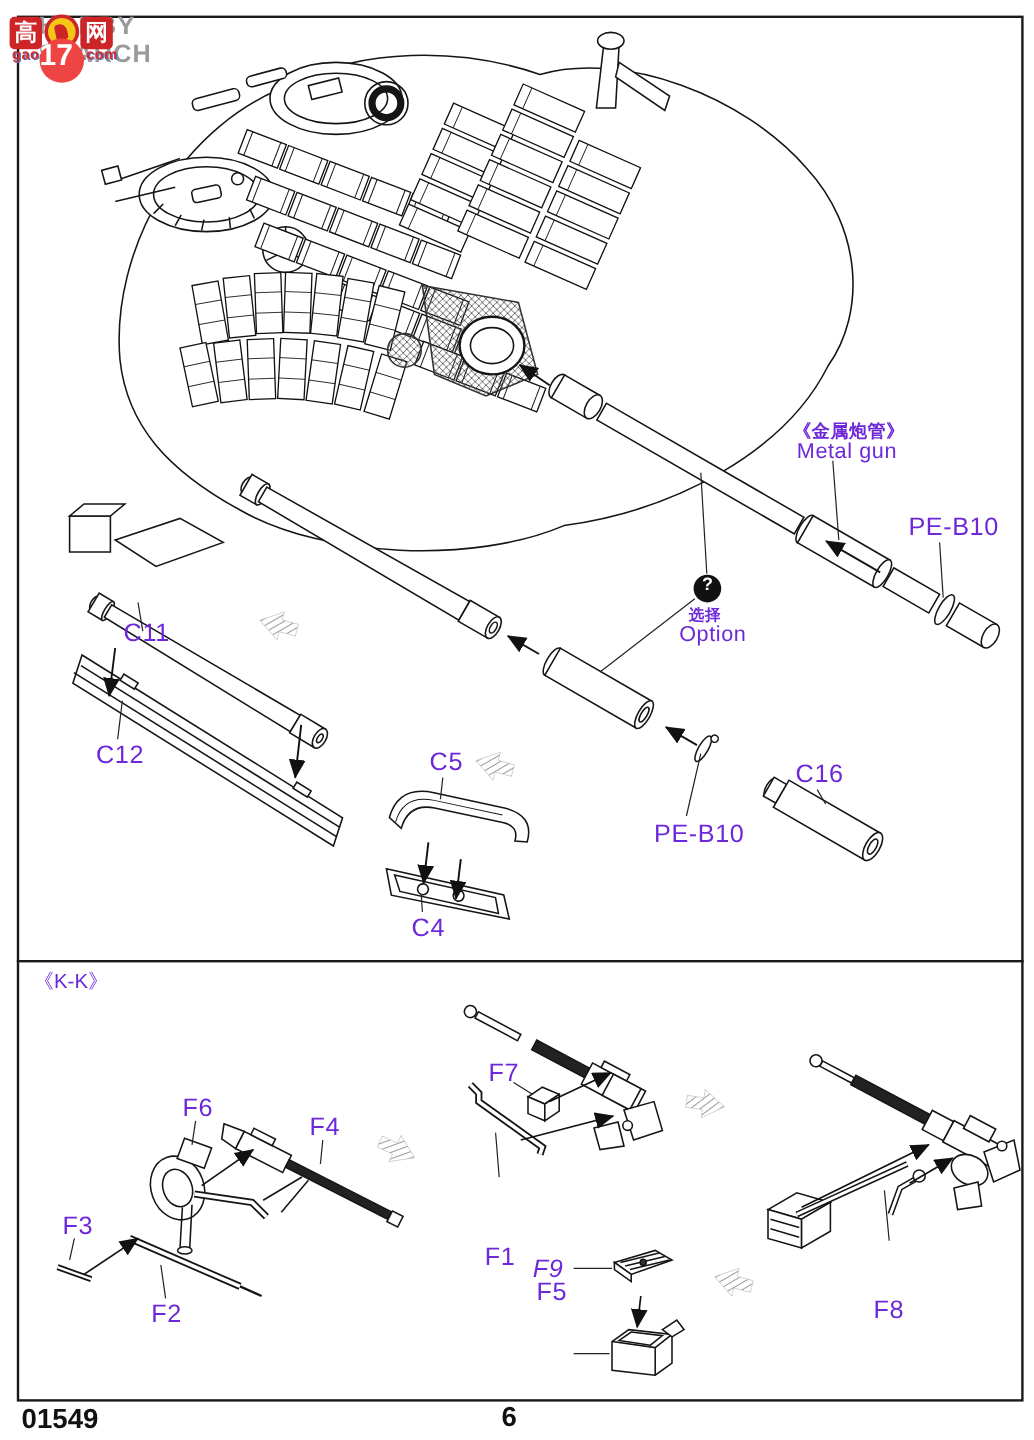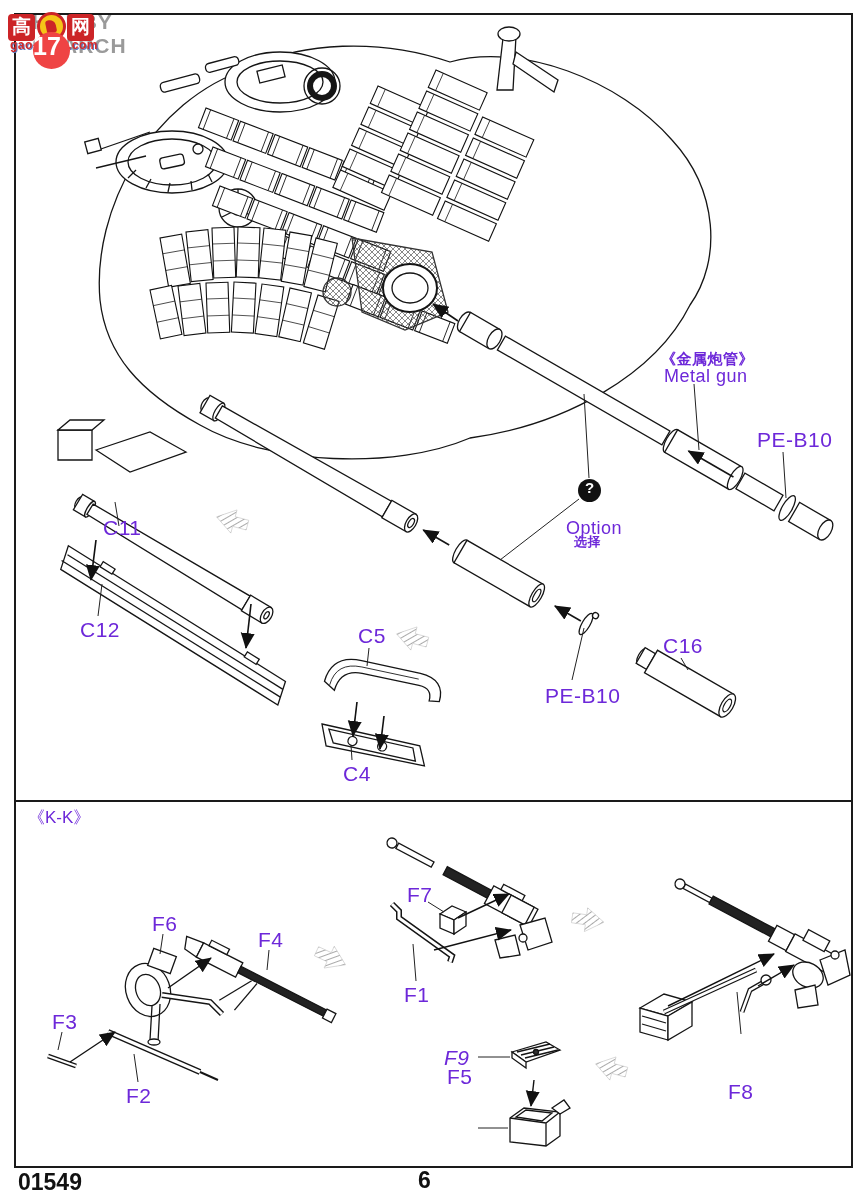--- a/index.html
+++ b/index.html
@@ -6,21 +6,21 @@
   body{width:862px;height:1200px;position:relative;background:#fff;overflow:hidden;
        font-family:"Liberation Sans",sans-serif;color:#111;}
   .frame{position:absolute;left:14px;top:13px;width:839px;height:1155px;
          border:2px solid #1a1a1a;box-sizing:border-box;}
   .divider{position:absolute;left:14px;top:800px;width:839px;height:2px;background:#1a1a1a;}
   svg.art{position:absolute;left:0;top:0;z-index:2;}
   .lbl{position:absolute;z-index:5;font:400 21px "Liberation Sans",sans-serif;
        color:#6d28d9;white-space:nowrap;letter-spacing:0.5px;}
   .lbl-cn{font:700 15px "Liberation Sans",sans-serif;}
   .lbl-en{font:400 18px "Liberation Sans",sans-serif;}
-  .lbl-opt-cn{font:700 13px "Liberation Sans",sans-serif;margin-top:29px;}
+  .lbl-opt-cn{font:700 13px "Liberation Sans",sans-serif;}
   .lbl-kk{font:400 17px "Liberation Sans",sans-serif;letter-spacing:0;}
   .footer-txt{position:absolute;z-index:5;font:700 23px "Liberation Sans",sans-serif;}
   .qmark{position:absolute;z-index:6;width:23px;height:23px;border-radius:50%;
          background:#111;color:#fff;text-align:center;line-height:23px;
          font:700 15px "Liberation Sans",sans-serif;}
   .stepnum{position:absolute;left:33px;top:32px;z-index:8;width:37px;height:37px;border-radius:50%;
            background:#ef4444;color:#fff;line-height:37px;
            font:700 25px "Liberation Sans",sans-serif;}
   .wm{position:absolute;left:6px;top:4px;z-index:7;width:200px;height:50px;}
   .wm-brand{position:absolute;left:26px;top:6px;font:700 21px "Liberation Sans",sans-serif;
@@ -468,21 +468,21 @@
 <div class="lbl" style="left:545px;top:684px;">PE-B10</div>
 <div class="lbl" style="left:757px;top:428px;">PE-B10</div>
 <div class="lbl lbl-cn" style="left:661px;top:350px;">《金属炮管》</div>
 <div class="lbl lbl-en" style="left:664px;top:366px;">Metal gun</div>
 <div class="qmark" style="left:578px;top:479px;">?</div>
 <div class="lbl lbl-opt-cn" style="left:574px;top:504px;">选择</div>
 <div class="lbl lbl-en" style="left:566px;top:518px;">Option</div>
 
 <div class="lbl lbl-kk" style="left:28px;top:806px;">《K-K》</div>
 <div class="lbl" style="left:407px;top:883px;">F7</div>
-<div class="lbl" style="left:404px;top:983px;">F1</div>
+<div class="lbl" style="left:404px;top:1036px;">F1</div>
 <div class="lbl" style="left:152px;top:912px;">F6</div>
 <div class="lbl" style="left:258px;top:928px;">F4</div>
 <div class="lbl" style="left:52px;top:1010px;">F3</div>
 <div class="lbl" style="left:126px;top:1084px;">F2</div>
 <div class="lbl" style="left:728px;top:1080px;">F8</div>
 <div class="lbl" style="left:444px;top:1046px;font-style:italic;">F9</div>
 <div class="lbl" style="left:447px;top:1065px;">F5</div>
 
 <div class="footer-txt" style="left:18px;top:1169px;">01549</div>
 <div class="footer-txt" style="left:418px;top:1167px;">6</div>

